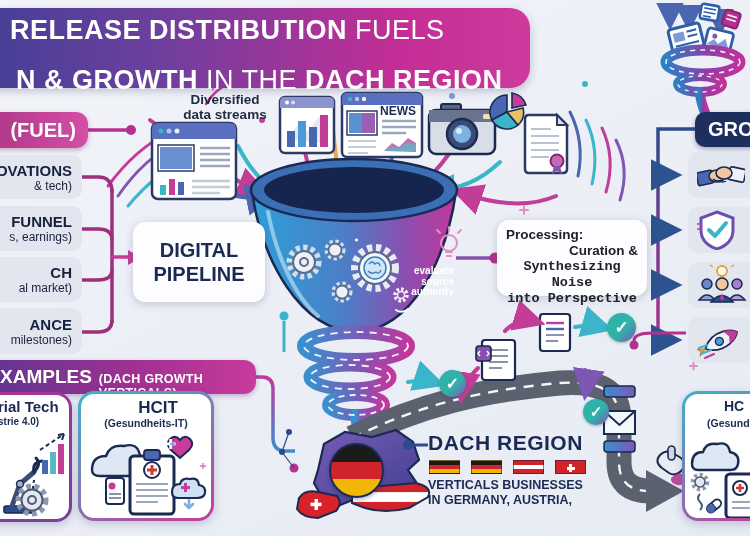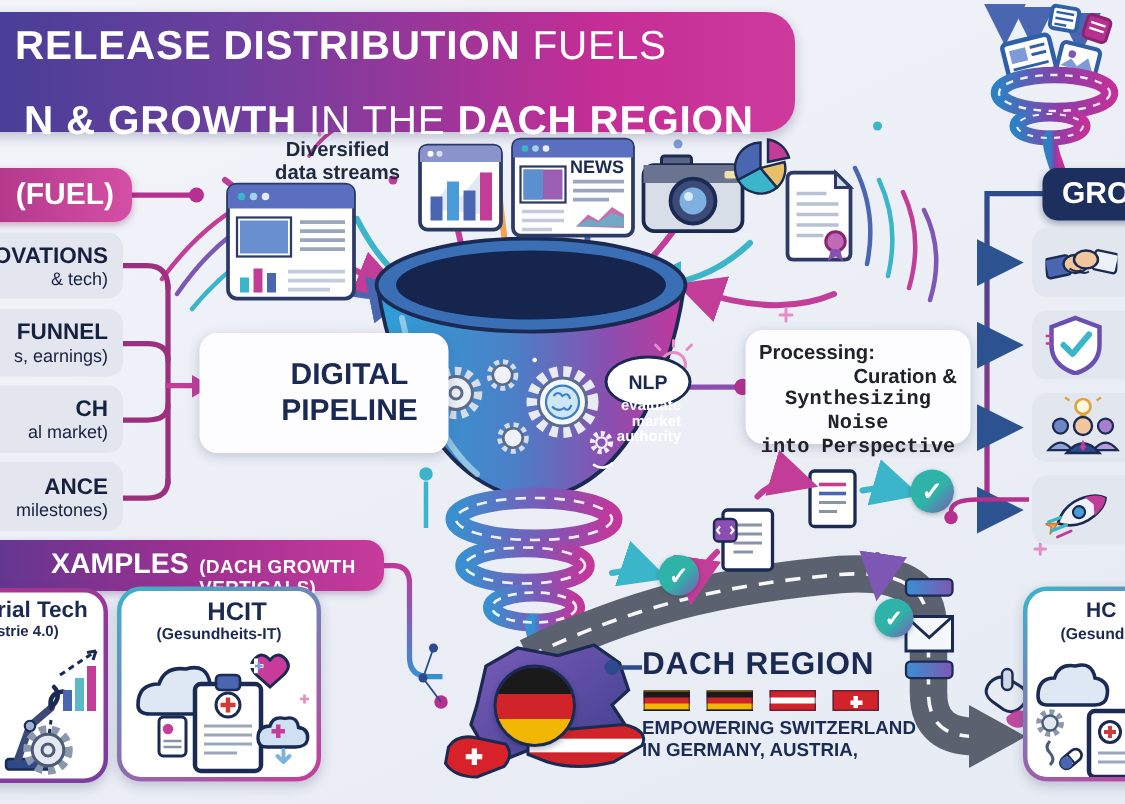--- a/index.html
+++ b/index.html
@@ -19,30 +19,30 @@
     background:linear-gradient(90deg,#a83283,#d44fa5);color:#fff;font-weight:800;font-size:20px;
     display:flex;align-items:center;justify-content:flex-end;padding-right:12px;box-sizing:border-box;
     box-shadow:0 2px 5px rgba(120,30,90,.35);}
   .growth-badge{left:695px;top:112px;width:80px;height:35px;border-radius:10px;background:#1c2f5e;
     color:#fff;font-weight:800;font-size:20px;display:flex;align-items:center;padding-left:13px;box-sizing:border-box;
     box-shadow:0 2px 5px rgba(20,30,70,.35);}
   .examples-badge{left:-46px;top:360px;width:302px;height:34px;border-radius:12px;
     background:linear-gradient(90deg,#50388f,#a13092 60%,#c73b9b);color:#fff;
     display:flex;align-items:baseline;gap:7px;padding-left:46px;box-sizing:border-box;
     box-shadow:0 2px 5px rgba(80,30,110,.3);}
-  .examples-badge .big{font-weight:800;font-size:19px;line-height:34px;padding-left:34px;}
+  .examples-badge .big{font-weight:800;font-size:19px;line-height:34px;}
   .examples-badge .small{font-weight:700;font-size:12.5px;letter-spacing:.3px;}
   
   .fuel-box{left:-40px;width:122px;background:#e3e6ee;border-radius:10px;
     display:flex;flex-direction:column;justify-content:center;align-items:flex-end;
     padding-right:10px;box-sizing:border-box;}
   .fuel-box .t{font-weight:800;font-size:15px;color:#16213f;line-height:17px;}
   .fuel-box .s{font-weight:500;font-size:12px;color:#16213f;line-height:14px;}
   
-  .white-card{background:#fdfdff;border-radius:12px;box-shadow:0 2px 8px rgba(60,70,110,.25);padding-left:34px;}
+  .white-card{background:#fdfdff;border-radius:12px;box-shadow:0 2px 8px rgba(60,70,110,.25);}
   .funnel-card{left:133px;top:222px;width:132px;height:80px;display:flex;flex-direction:column;
     justify-content:center;text-align:center;font-weight:800;font-size:20px;line-height:24px;color:#1b2a52;}
   .proc-card{left:497px;top:220px;width:150px;height:76px;padding:7px 9px;box-sizing:border-box;
     font-weight:800;font-size:13.5px;line-height:16px;color:#20222a;}
   .proc-card .r{text-align:right;} .proc-card .c{text-align:center;font-family:Liberation Mono, monospace;}
   .nlp-bubble{left:403px;top:237px;width:54px;height:31px;background:#fff;border:2.5px solid #1b2a52;
     border-radius:50%;display:flex;align-items:center;justify-content:center;font-weight:800;font-size:13px;color:#1b2a52;}
   .nlp-cap{left:386px;top:266px;width:68px;text-align:right;color:#fff;font-weight:700;font-size:10px;line-height:10.5px;}
   
   .gbox{left:688px;width:74px;height:46px;background:#e2e6ee;border-radius:10px;
@@ -459,26 +459,23 @@
     <div>PIPELINE</div>
   </div>
 
   <div class="abs white-card proc-card">
     <div>Processing:</div>
     <div class="r">Curation &amp;</div>
     <div class="c">Synthesizing Noise</div>
     <div class="c">into Perspective</div>
   </div>
 
-  <div class="abs nlp-bubble">
-      <span>NLP</span>
-    </div>
   <div class="abs nlp-cap">
     <div>evaluate</div>
-    <div>market</div>
+    <div>source</div>
     <div>authority</div>
   </div>
 
   <div class="abs growth-badge">
       <span>GRO</span>
     </div>
 
   <div class="abs gbox" style="top:152px;">
     <svg width="48" height="32">
       <g transform="rotate(-12 10 18)">
@@ -611,19 +608,19 @@
     </div>
 
   <div class="abs dach-title">DACH REGION</div>
   <div class="abs flag-row">
     <span class="flag flag-de"></span>
     <span class="flag flag-de"></span>
     <span class="flag flag-at"></span>
     <span class="flag flag-ch"></span>
   </div>
   <div class="abs dach-lines">
-    <div>EMPOWERING SWITZERLAND</div>
+    <div>VERTICALS BUSINESSES</div>
     <div>IN GERMANY, AUSTRIA,</div>
   </div>
 
   <div class="abs de-circle"></div>
 
 </div>
 
 </body></html>

